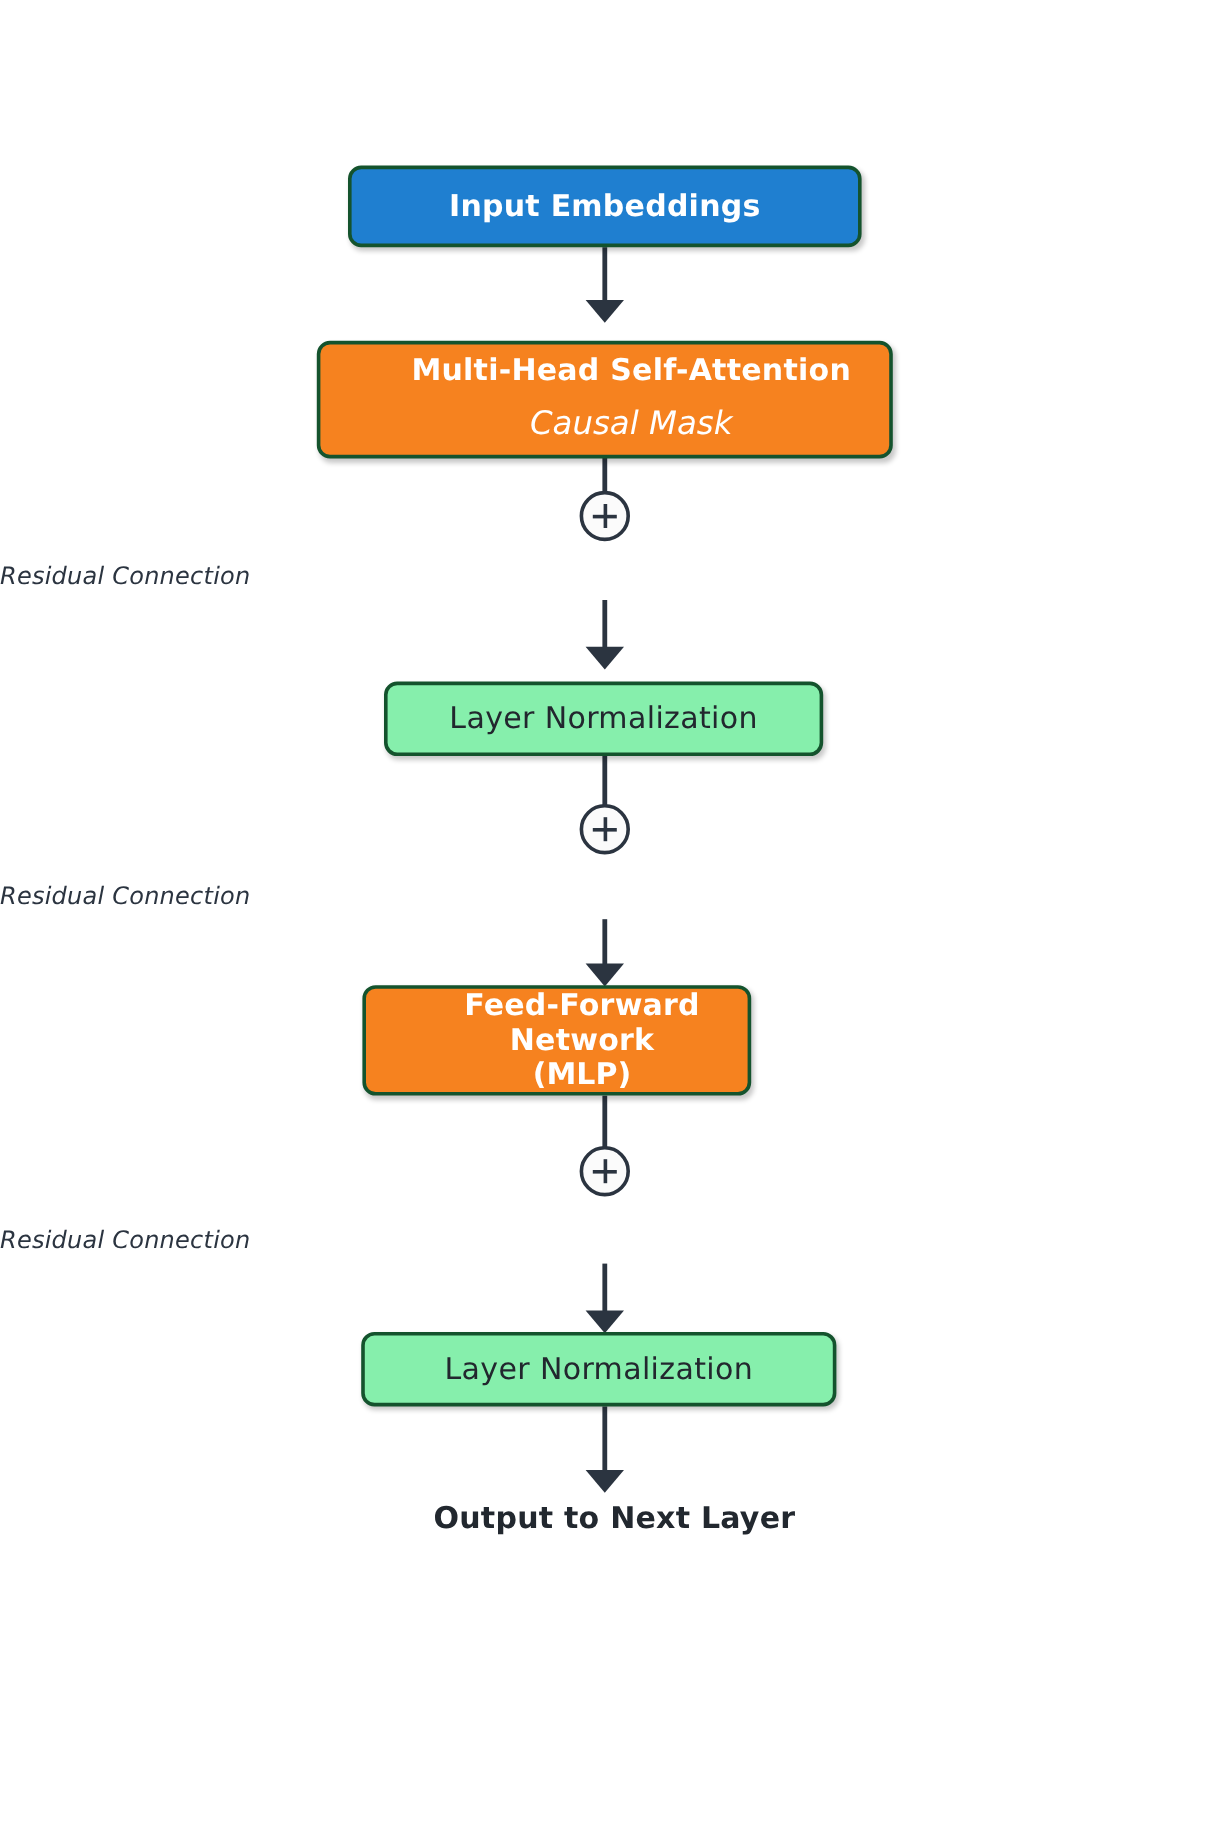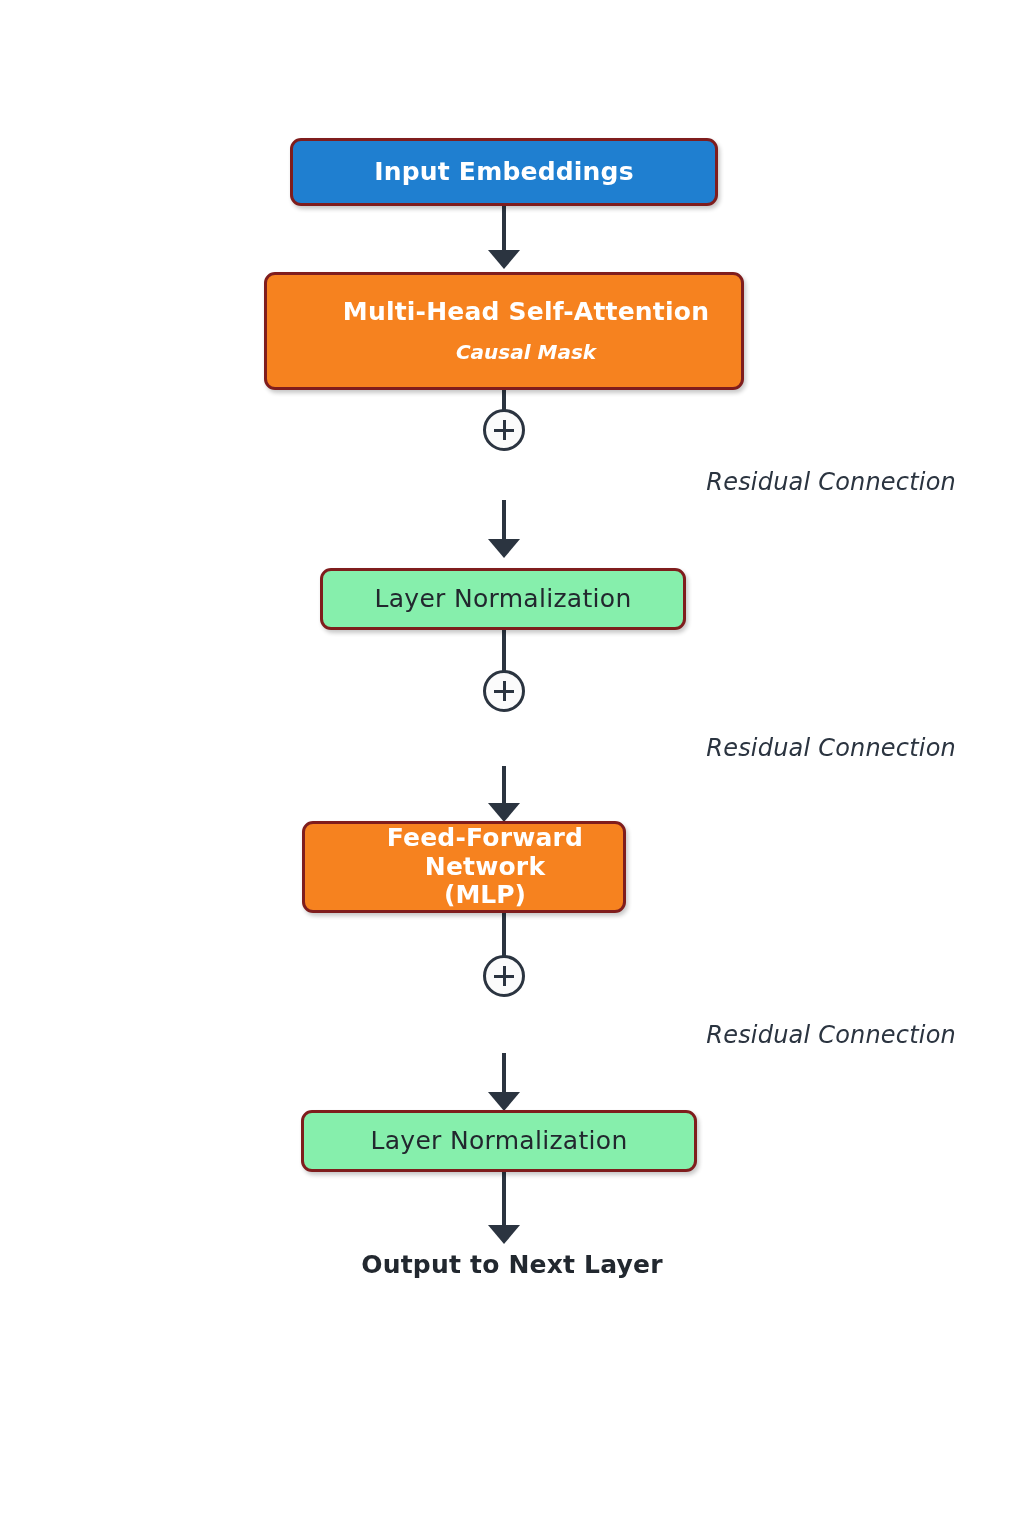--- a/index.html
+++ b/index.html
@@ -33,21 +33,21 @@
     font-weight: 400;
     color: #2e3845;
     letter-spacing: 0.4px;
     font-family: "DejaVu Sans", sans-serif;
   }
 
   
   .node {
     position: absolute;
     box-sizing: border-box;
-    border: 3px solid #7f1d1d;
+    border: 3px solid #14532d;
     border-radius: 11px;
     display: flex;
     flex-direction: column;
     align-items: center;
     justify-content: center;
     text-align: center;
     box-shadow: 2px 3px 4px rgba(0,0,0,0.22);
     z-index: 3;
   }
 
@@ -69,23 +69,23 @@
     font-weight: 700;
     line-height: 1.15;
     letter-spacing: 0.2px;
   }
   .node-gray .node-line-main {
     font-weight: 400;
     font-size: 25px;
     letter-spacing: 0.3px;
   }
   .node-line-sub {
-    font-size: 20px;
+    font-size: 27px;
     font-style: italic;
-    font-weight: 700;
+    font-weight: 400;
     line-height: 1.2;
     margin-top: 14px;
   }
   .node-line-sub-plain {
     font-size: 25px;
     font-weight: 700;
     line-height: 1.15;
     margin-top: 0;
   }
 
@@ -137,22 +137,22 @@
     left: 17px;
     width: 3px;
     height: 20px;
   }
 
   
   .residual-label {
     position: absolute;
     left: 0;
     width: 956px;
-    text-align: right;
-    font-size: 24px;
+    text-align: left;
+    font-size: 20px;
     font-style: italic;
     color: #2b3440;
     letter-spacing: 0.2px;
     z-index: 3;
   }
 
   
   .output-text {
     position: absolute;
     left: 0;
@@ -171,21 +171,21 @@
 <div id="canvas">
 
 
   <div class="node node-blue" style="left:290px; top:138px; width:428px; height:68px;">
     <div class="node-line-main">Input Embeddings</div>
   </div>
 
   <div class="conn" style="top:206px; height:46px;"></div>
   <div class="arrowhead" style="top:250px;"></div>
 
-  <div class="node node-orange" style="left:264px; top:272px; width:480px; height:118px;padding-left:44px;">
+  <div class="node node-orange" style="left:264px; top:284px; width:480px; height:98px;padding-left:44px;">
     <div class="node-line-main">Multi-Head Self-Attention</div>
     <div class="node-line-sub">Causal Mask</div>
   </div>
 
   <div class="conn" style="top:370px; height:42px;"></div>
 
   <div class="plus-node" style="top:409px;"></div>
 
   <div class="residual-label" style="top:468px;">Residual Connection</div>
 

